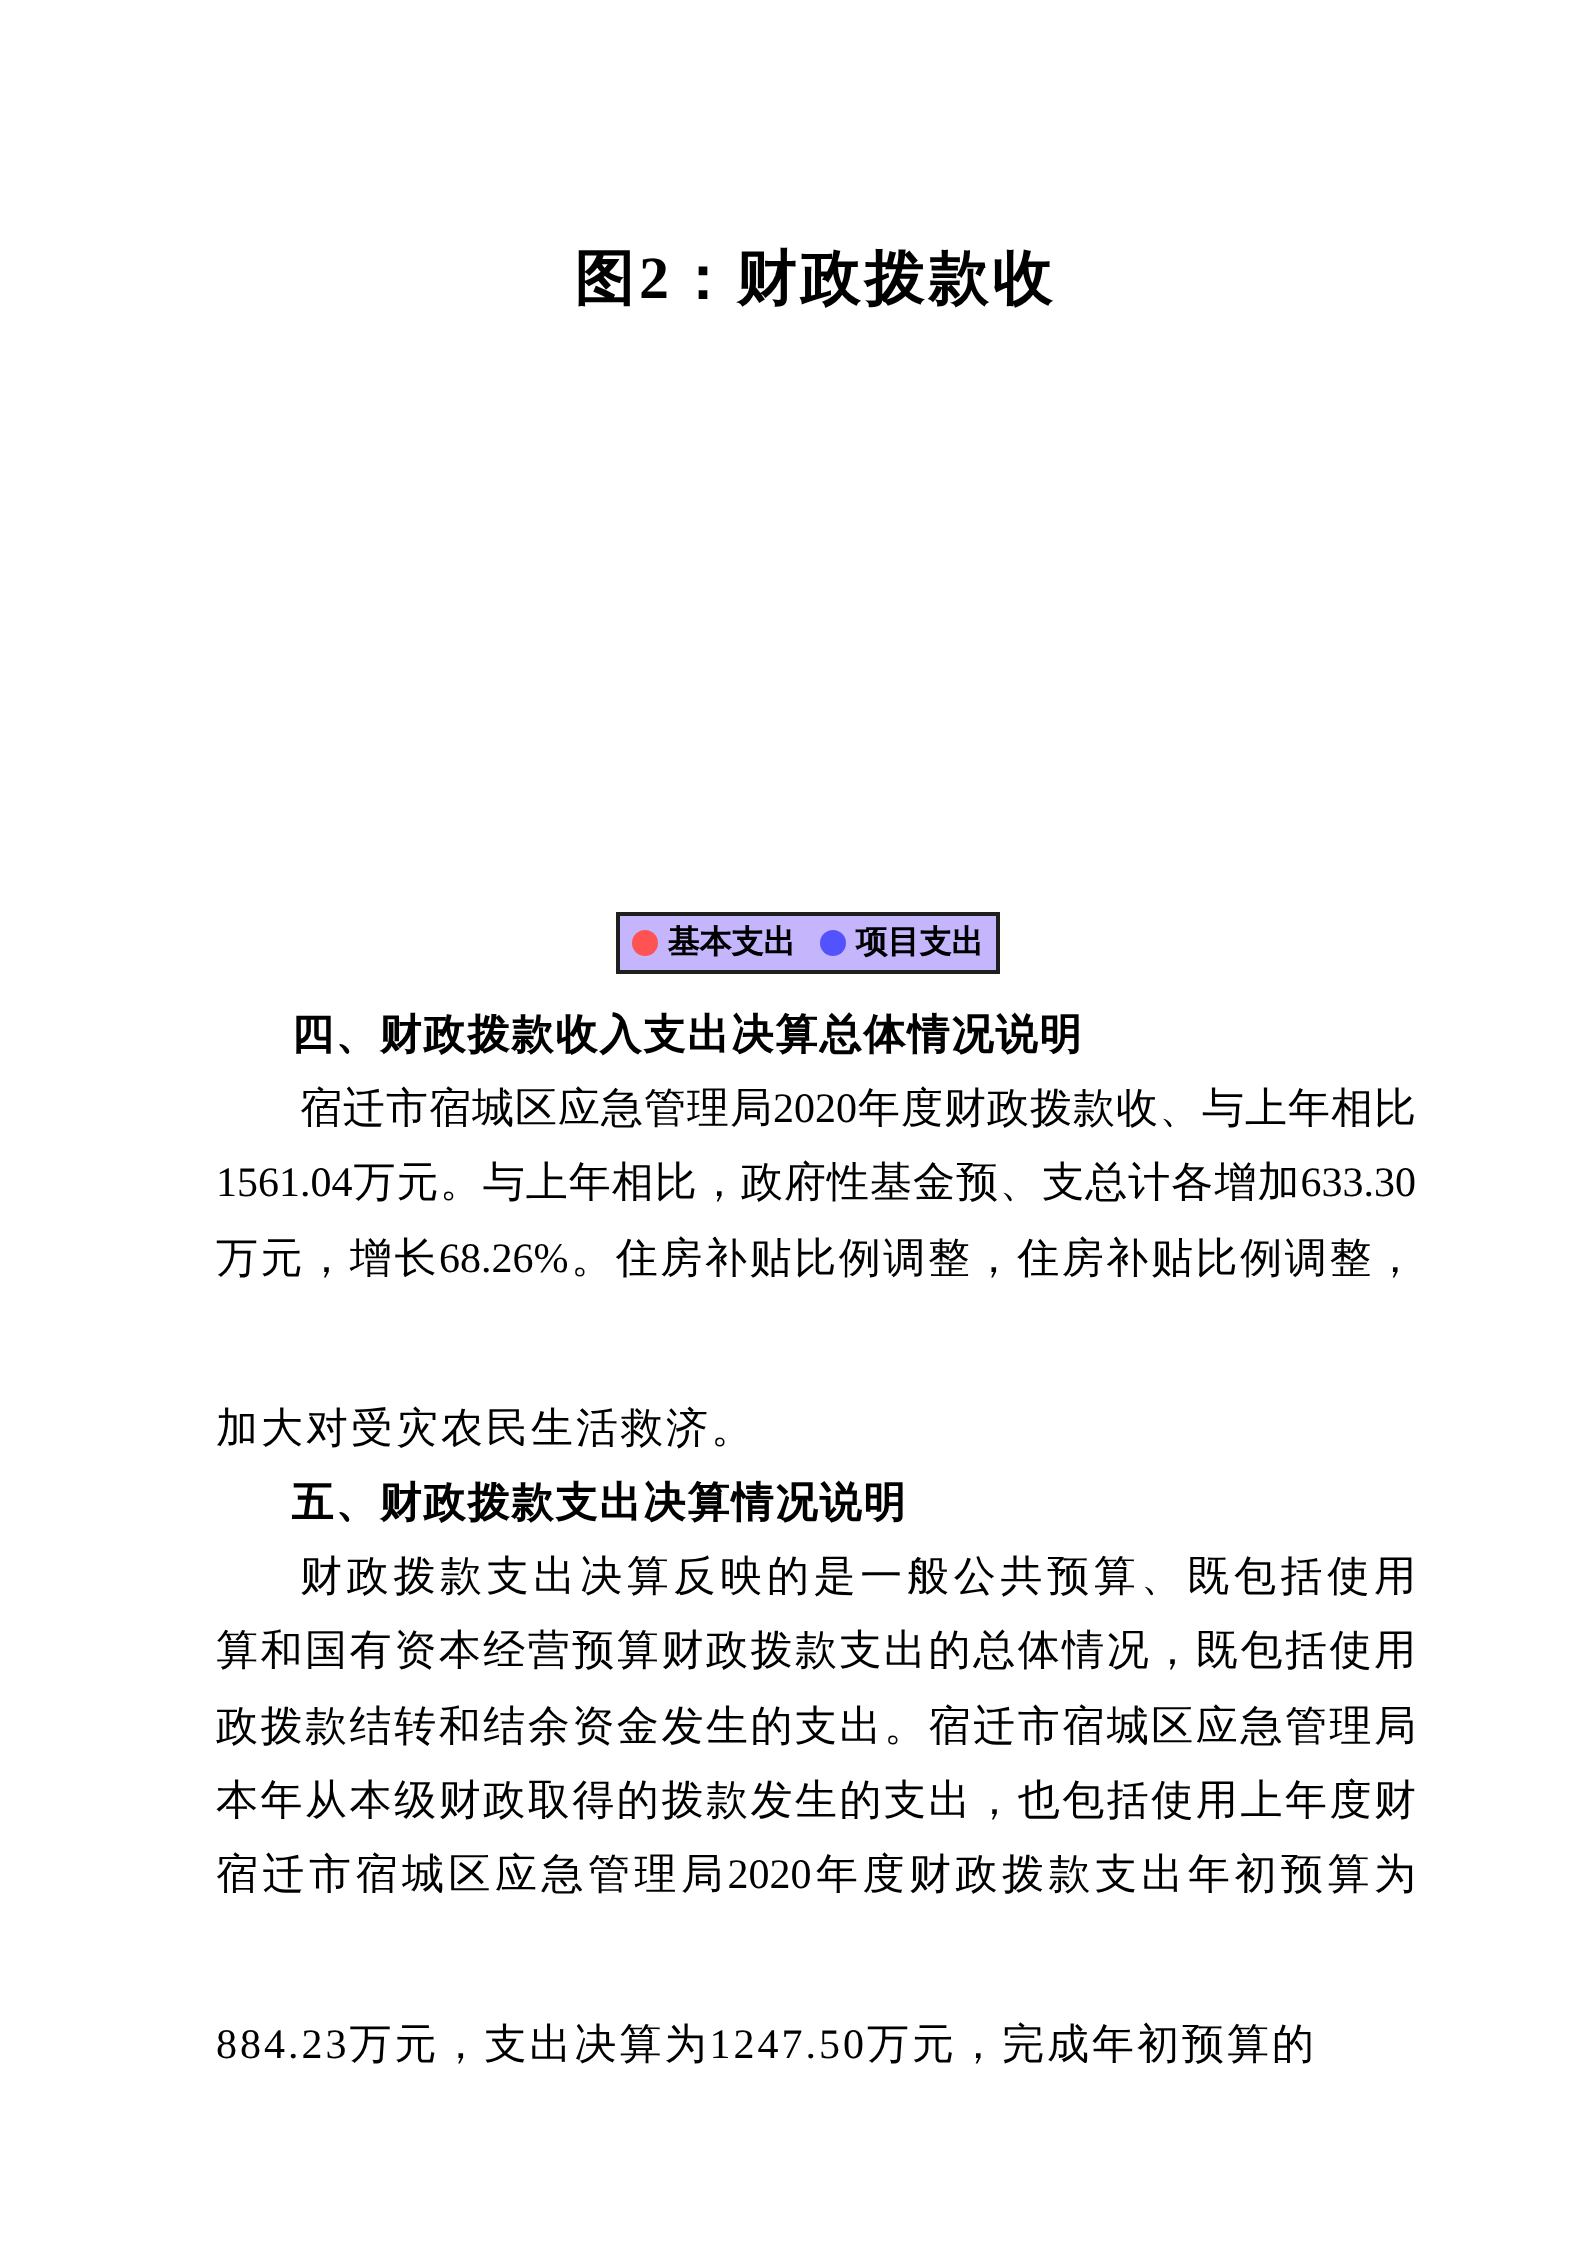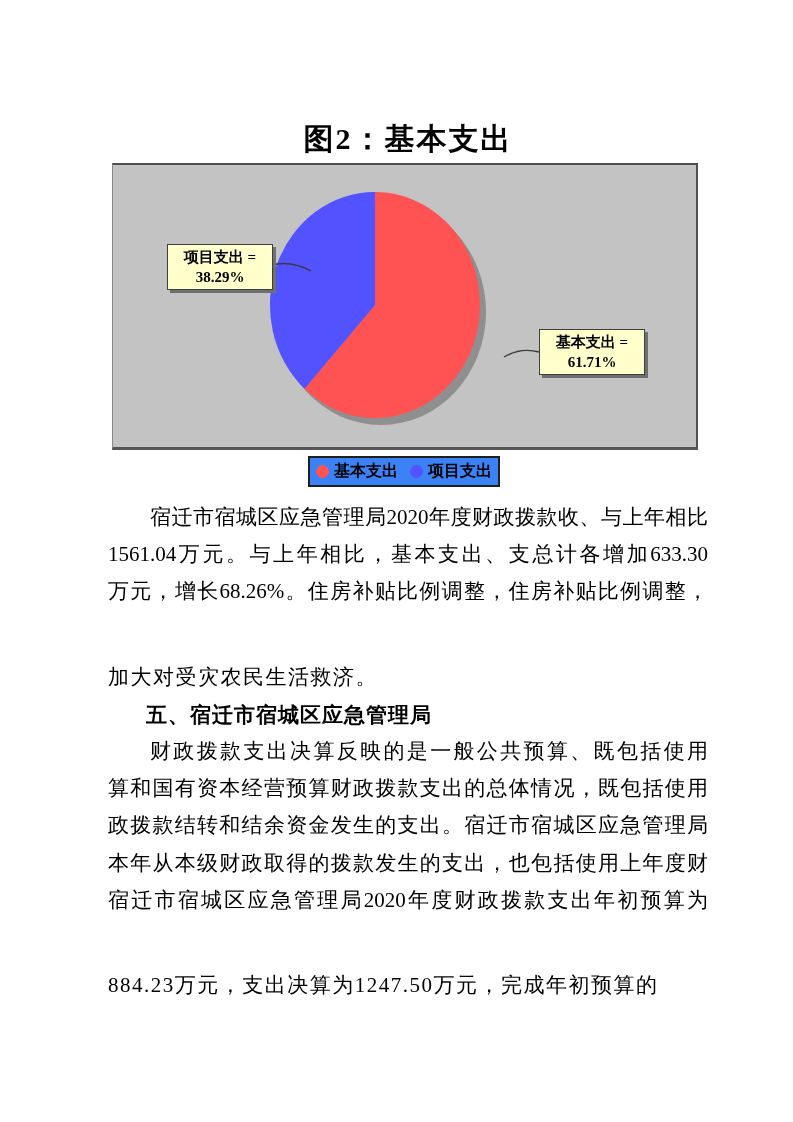--- a/index.html
+++ b/index.html
@@ -27,21 +27,21 @@
     background:#ffffcc; border:1px solid #3f3f3f;
     box-shadow:3px 3px 0 #6f6f6f;
     font-weight:bold; font-size:15px; line-height:20px; padding:2px 0;
     font-family:"Liberation Serif", serif;
   }
   .callout.left  { left:54px;  top:79px;  width:106px; }
   .callout.right { left:426px; top:164px; width:106px; }
   
   .legend {
     position:absolute; left:308px; top:456px; width:192px; height:31px;
-    box-sizing:border-box; border:2px solid #1f1f1f; background:#3b82f6;
+    box-sizing:border-box; border:2px solid #1f1f1f; background:#c4b5fd;
     display:flex; align-items:center; justify-content:center; gap:12px;
     font-weight:bold; font-size:16px; font-family:"Liberation Serif", serif;
   }
   .legend-item { display:flex; align-items:center; gap:5px; }
   .legend-dot { width:13px; height:13px; border-radius:50%; display:inline-block; }
   
   .text-sections { position:absolute; left:108px; top:499px; width:600px; }
   .t-line { height:37.2px; line-height:37.2px; font-size:21px; }
   .t-heading {
     font-family:"Liberation Sans", sans-serif; font-weight:bold;
@@ -50,62 +50,41 @@
   .t-body { font-family:"Liberation Serif", serif; }
   .t-fill { text-align:justify; text-align-last:justify; text-justify:inter-character; }
   .t-end  { letter-spacing:1.5px;margin-top:48px; }
   .t-indent { text-indent:42px; }
 </style>
 </head>
 <body>
 
 <div id="page">
 
-  <div class="fig-title">图2：基本支出</div>
+  <div class="fig-title">图2：财政拨款收</div>
 
-  <div class="chart-panel">
-    <svg width="583" height="282" viewBox="0 0 583 282">
-
-      <ellipse cx="268" cy="147" rx="105" ry="113" fill="#8f8f8f"></ellipse>
-
-      <path d="M 262 27 A 105 113 0 1 1 191.5 223.8 L 262 140 Z" fill="#ff5252"></path>
-
-      <path d="M 191.5 223.8 A 105 113 0 0 1 262 27 L 262 140 Z" fill="#5252ff"></path>
-
-      <path d="M 158 100 Q 178 95 198 106" stroke="#3a3a3a" stroke-width="1.4" fill="none"></path>
-      <path d="M 391 192 Q 408 182 426 187" stroke="#3a3a3a" stroke-width="1.4" fill="none"></path>
-    </svg>
-
-    <div class="callout left">
-      <div>项目支出 =</div>
-      <div>38.29%</div>
-    </div>
-    <div class="callout right">
-      <div>基本支出 =</div>
-      <div>61.71%</div>
-    </div>
-  </div>
 
   <div class="legend">
     <span class="legend-item">
       <span class="legend-dot" style="background: rgb(255, 82, 82);"></span>
       <span>基本支出</span>
     </span>
     <span class="legend-item">
       <span class="legend-dot" style="background: rgb(82, 82, 255);"></span>
       <span>项目支出</span>
     </span>
   </div>
 
   <div class="text-sections">
+      <div class="t-line t-heading">四、财政拨款收入支出决算总体情况说明</div>
       <div class="t-line t-body t-fill t-indent">宿迁市宿城区应急管理局2020年度财政拨款收、与上年相比</div>
-      <div class="t-line t-body t-fill">1561.04万元。与上年相比，基本支出、支总计各增加633.30</div>
+      <div class="t-line t-body t-fill">1561.04万元。与上年相比，政府性基金预、支总计各增加633.30</div>
       <div class="t-line t-body t-fill">万元，增长68.26%。住房补贴比例调整，住房补贴比例调整，</div>
       <div class="t-line t-body t-end">加大对受灾农民生活救济。</div>
-      <div class="t-line t-heading">五、宿迁市宿城区应急管理局</div>
+      <div class="t-line t-heading">五、财政拨款支出决算情况说明</div>
       <div class="t-line t-body t-fill t-indent">财政拨款支出决算反映的是一般公共预算、既包括使用</div>
       <div class="t-line t-body t-fill">算和国有资本经营预算财政拨款支出的总体情况，既包括使用</div>
       <div class="t-line t-body t-fill">政拨款结转和结余资金发生的支出。宿迁市宿城区应急管理局</div>
       <div class="t-line t-body t-fill">本年从本级财政取得的拨款发生的支出，也包括使用上年度财</div>
       <div class="t-line t-body t-fill">宿迁市宿城区应急管理局2020年度财政拨款支出年初预算为</div>
       <div class="t-line t-body t-end">884.23万元，支出决算为1247.50万元，完成年初预算的</div>
     </div>
 
 </div>
 

